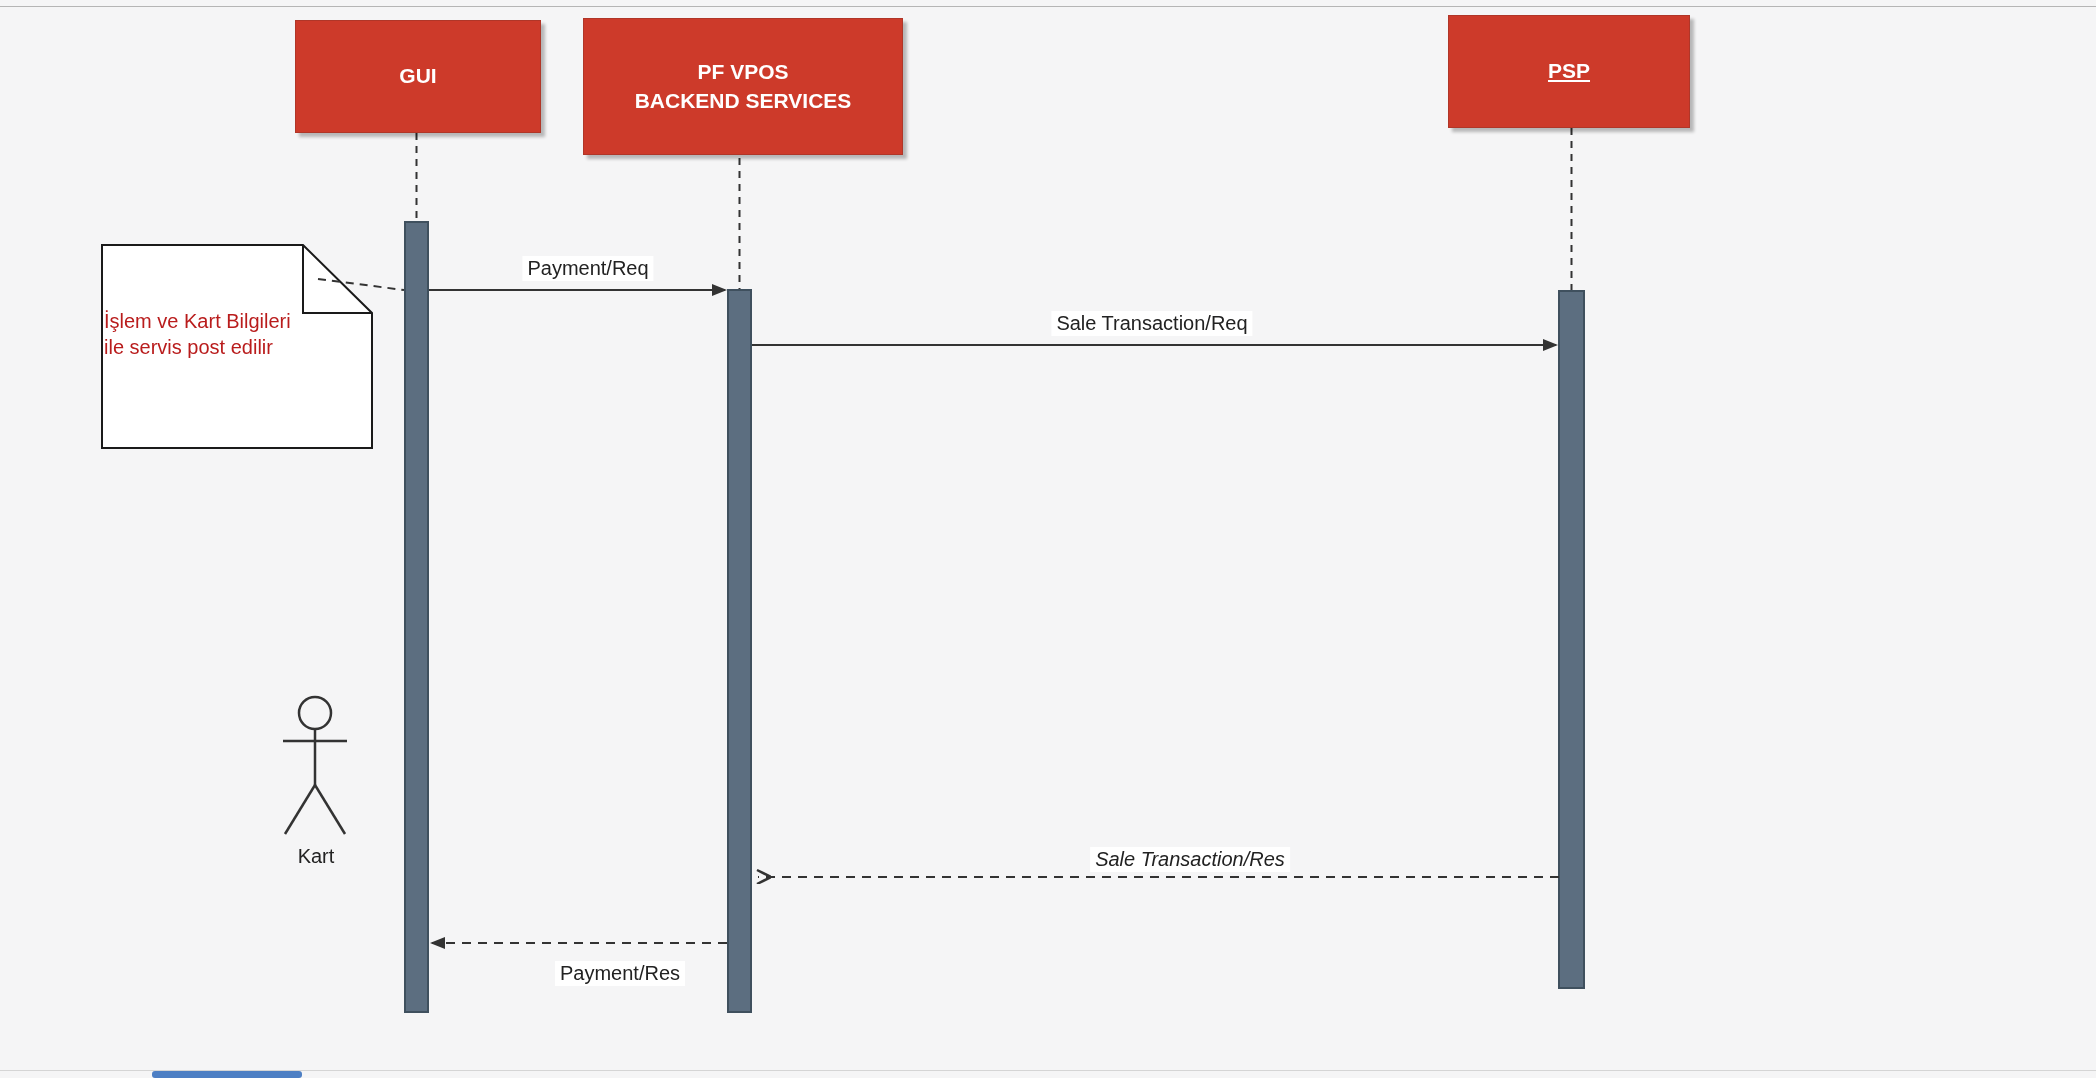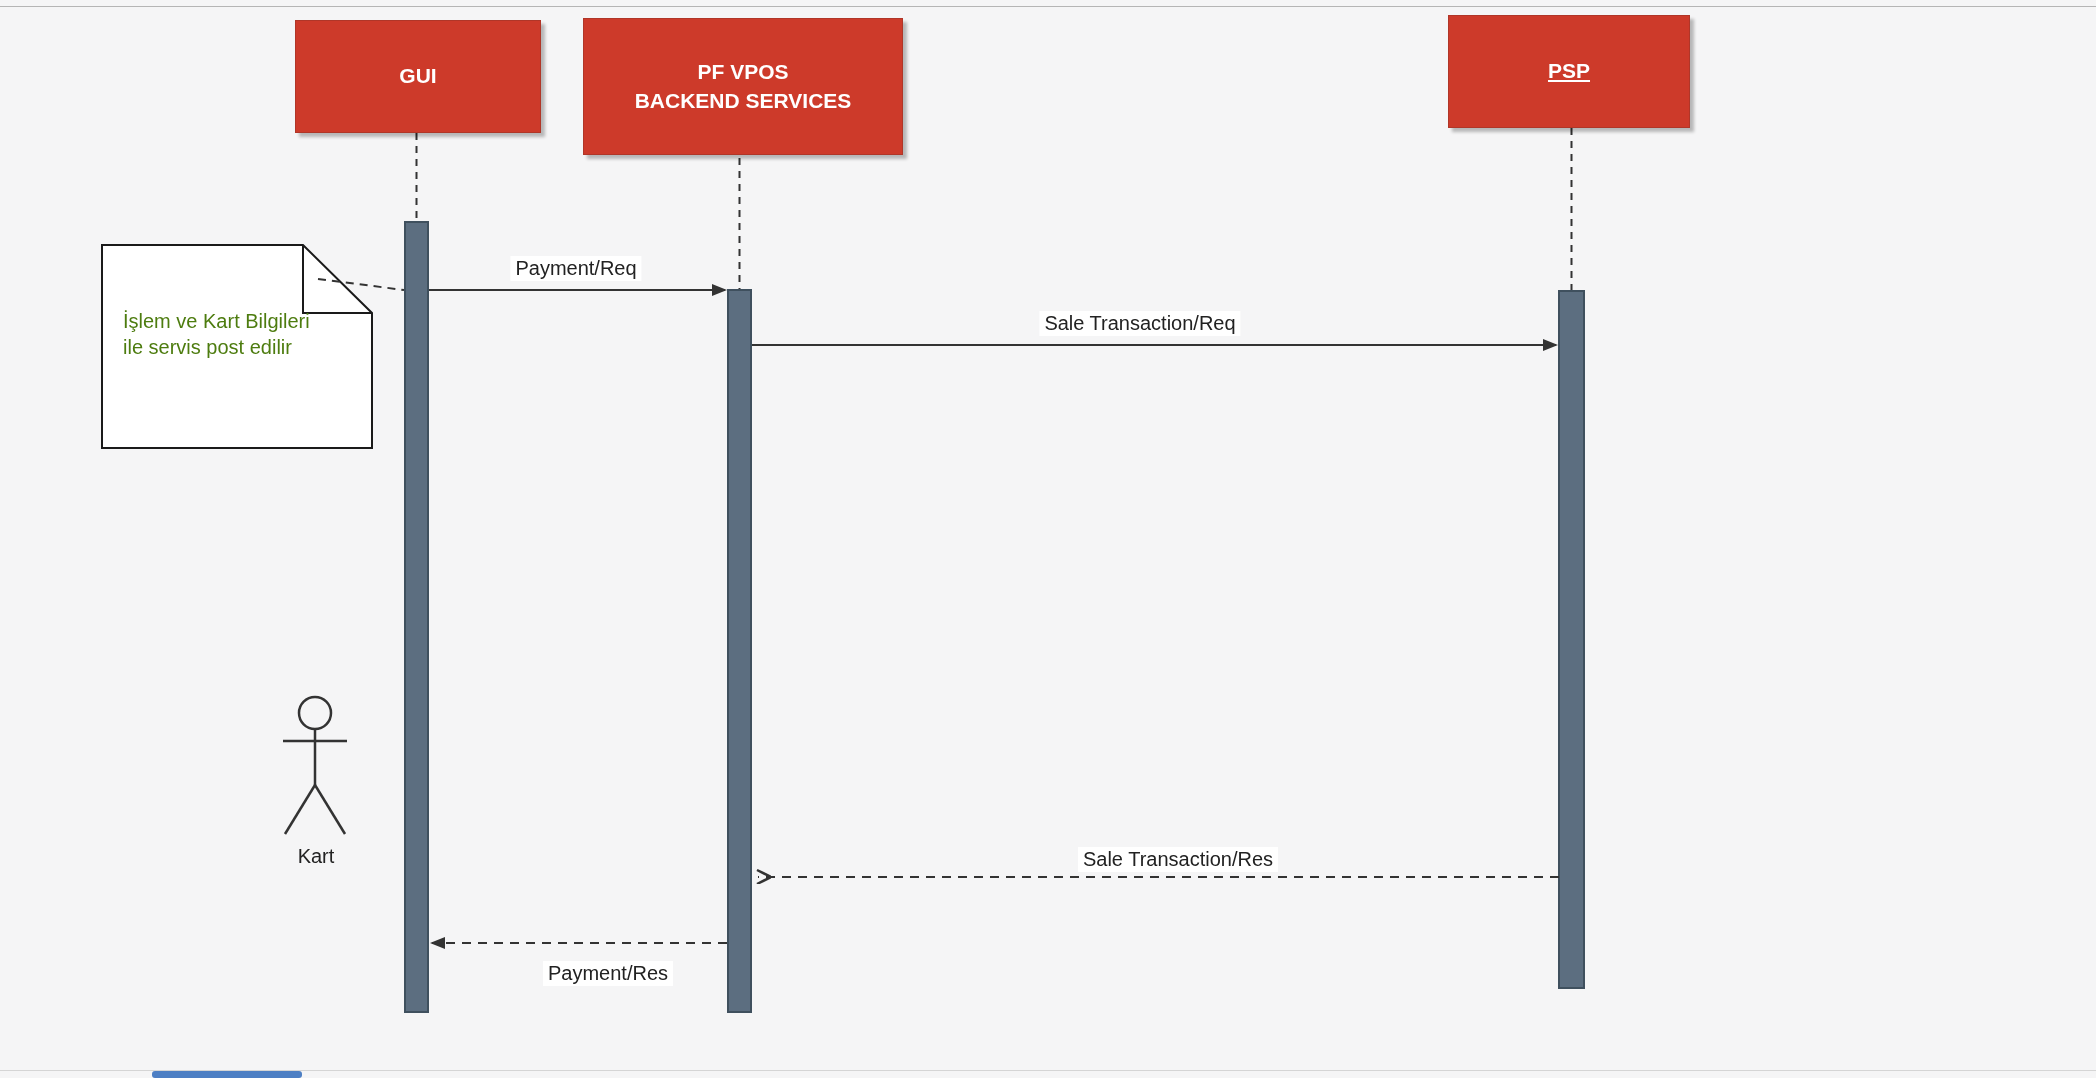--- a/index.html
+++ b/index.html
@@ -71,27 +71,28 @@
   .participant.pfvpos{left:583px;top:18px;width:320px;height:137px;}
   .participant.psp{left:1448px;top:15px;width:242px;height:113px;text-decoration:underline;}
   .msg-label{
     position:absolute;
     transform:translateX(-50%);
     background:var(--label-bg);
     color:#222222;
     font-size:20px;
     padding:1px 5px;
     white-space:nowrap;
+    margin-left:12px;
   }
   .note-text{
     position:absolute;
-    left:123px;
+    left:104px;
     top:308px;
     width:256px;
-    color:#4d7c0f;
+    color:#b91c1c;
     font-size:20px;
     line-height:1.3;
     white-space:pre-line;
   }
   .actor-label{
     position:absolute;
     left:316px;
     top:845px;
     transform:translateX(-50%);
     color:#222222;
@@ -156,20 +157,20 @@
   <div class="participant gui">GUI</div>
   <div class="participant pfvpos">PF VPOS
 BACKEND SERVICES</div>
   <div class="participant psp">PSP</div>
 
   <div class="note-text">İşlem ve Kart Bilgileri
 ile servis post edilir</div>
 
   <div class="msg-label" style="left:576px;top:256px;">Payment/Req</div>
   <div class="msg-label" style="left:1140px;top:311px;">Sale Transaction/Req</div>
-  <div class="msg-label" style="left:1178px;top:847px;">Sale Transaction/Res</div>
+  <div class="msg-label" style="left:1178px;top:847px;font-style:italic;">Sale Transaction/Res</div>
   <div class="msg-label" style="left:608px;top:961px;">Payment/Res</div>
 
   <div class="actor-label">Kart</div>
 
   <div class="scroll-thumb"></div>
 
 </div>
 
 </body></html>

